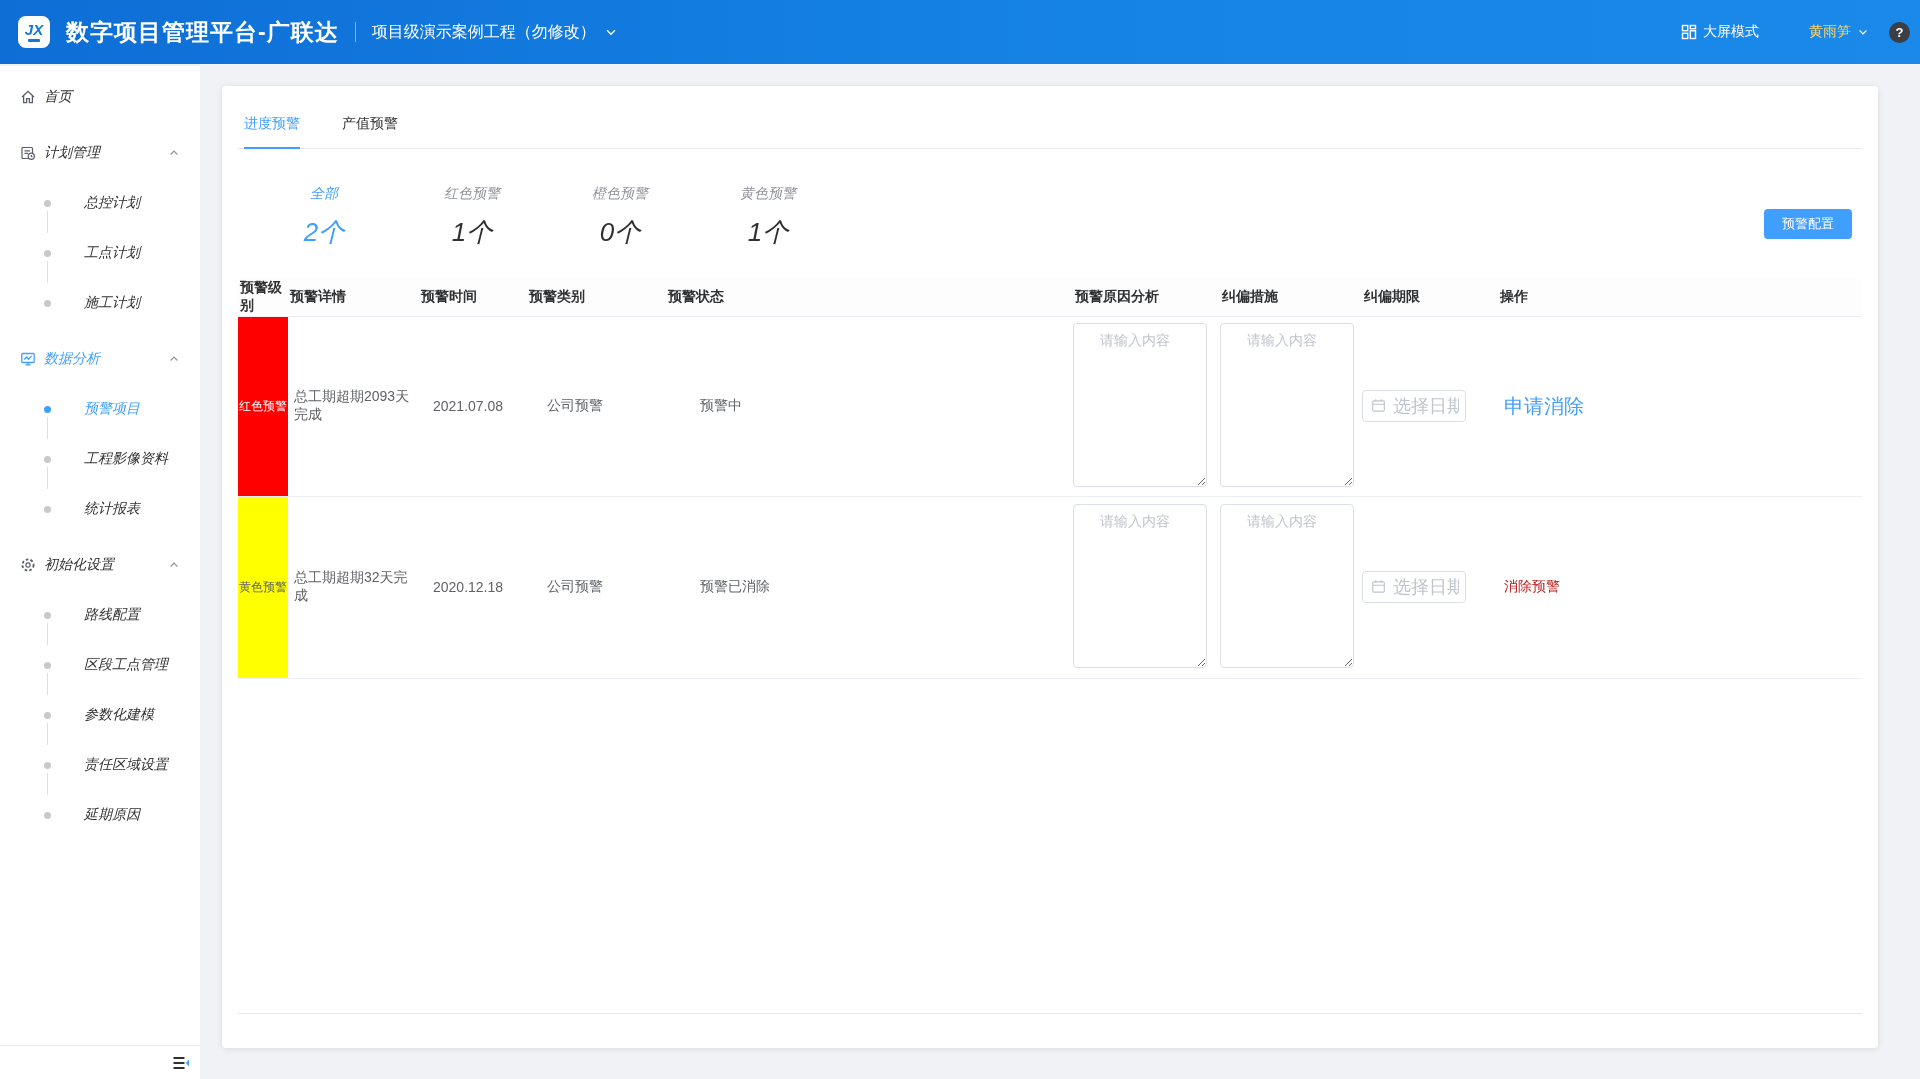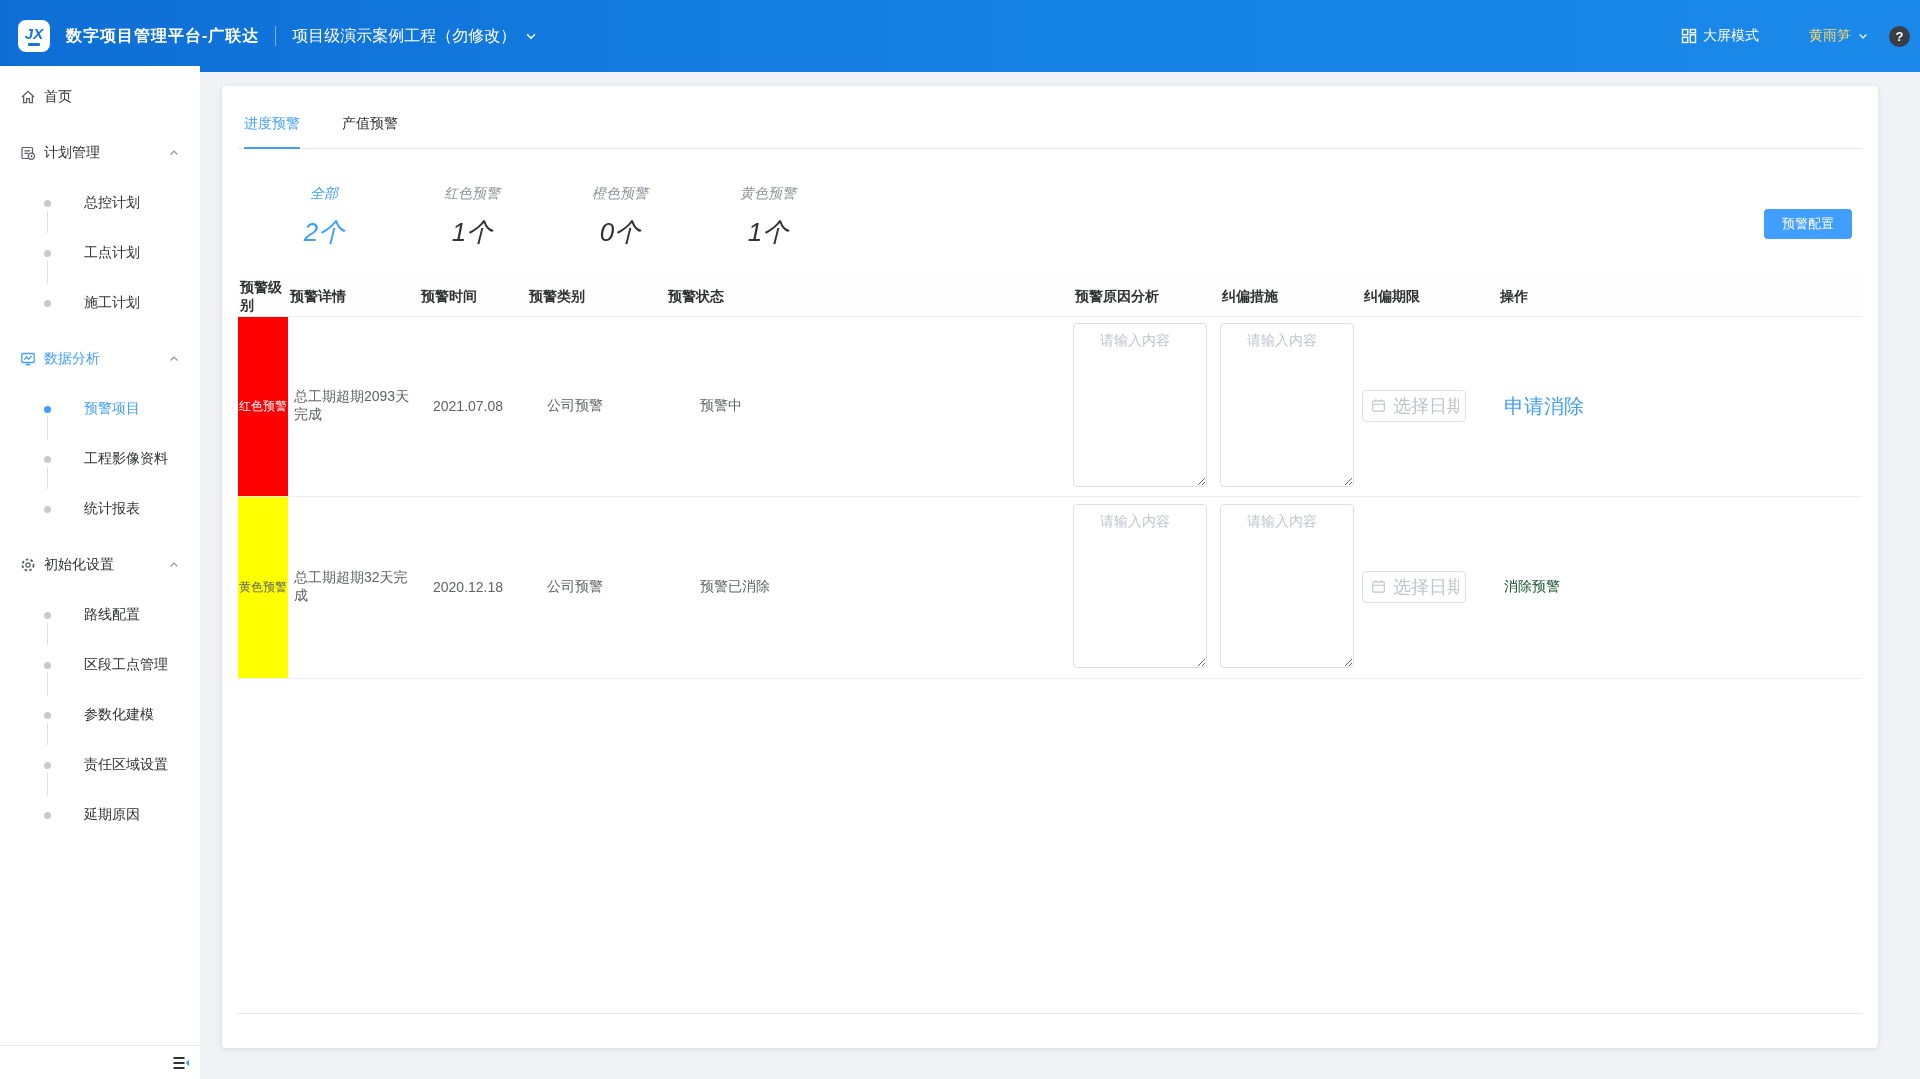--- a/index.html
+++ b/index.html
@@ -1,43 +1,43 @@
 <!DOCTYPE html>
 <html><head>
 <meta charset="utf-8">
 <style>
   * { margin:0; padding:0; box-sizing:border-box; }
   html,body { width:1920px; height:1079px; overflow:hidden; }
   body { font-family:"Liberation Sans","DejaVu Sans",sans-serif; background:#f0f2f5; color:#303133; }
   .app { position:relative; width:1920px; height:1079px; }
 
   
-  .topbar { position:absolute; top:0; left:0; width:100%; height:72px;
+  .topbar { position:absolute; top:0; left:0; width:100%; height:64px;
     background:linear-gradient(90deg,#0e6ed6 0%,#1583e4 55%,#1b89ea 100%);
     display:flex; align-items:center; color:#fff; }
   .logo { width:32px; height:32px; margin-left:18px; background:#fff; border-radius:8px;
     display:flex; flex-direction:column; align-items:center; justify-content:center; }
   .logo-jx { color:#1677d9; font-weight:800; font-style:italic; font-size:15px; line-height:15px; }
   .logo-bar { width:12px; height:3px; background:#1677d9; border-radius:1px; margin-top:2px; }
-  .app-title { margin-left:16px; font-size:16px; font-weight:700; letter-spacing:1px; }
+  .app-title { margin-left:16px; font-size:23px; font-weight:700; letter-spacing:1px; }
   .top-divider { width:1px; height:20px; background:rgba(255,255,255,.45); margin:0 16px; }
   .project-switch { display:flex; align-items:center; font-size:16px; cursor:pointer; }
   .project-switch svg { margin-left:8px; }
   .topbar-right { margin-left:auto; display:flex; align-items:center; margin-right:10px; }
   .screen-mode { display:flex; align-items:center; font-size:14px; cursor:pointer; }
   .screen-mode svg { margin-right:6px; }
   .user-entry { display:flex; align-items:center; font-size:14px; margin-left:50px; cursor:pointer; color:#ffd766; }
   .user-entry svg { margin-left:6px; }
   .help-btn { width:21px; height:21px; border-radius:50%; background:#3b3e45; color:#fff;
     display:flex; align-items:center; justify-content:center; font-size:13px; font-weight:700;
     margin-left:20px; cursor:pointer; }
 
   
   .sidebar { position:absolute; top:66px; left:0; bottom:0; width:200px; background:#fff; }
-  .side-list { padding-top:6px; }
+  .side-list { padding-top:6px;font-style:italic; }
   .side-item { position:relative; height:50px; display:flex; align-items:center; font-size:14px; cursor:pointer; }
   .side-item.group-gap { margin-top:6px; }
   .side-item .t-icon { position:absolute; left:20px; width:16px; height:16px; color:#5a5e66; }
   .side-item .t-label { position:absolute; left:44px; color:#303133; }
   .side-item .chev { position:absolute; left:168px; color:#909399; }
   .side-item.active-group .t-icon, .side-item.active-group .t-label { color:#409eff; }
   .sub-item { position:relative; height:50px; display:flex; align-items:center; font-size:14px; cursor:pointer; }
   .sub-item .dot { position:absolute; left:44px; width:7px; height:7px; border-radius:50%; background:#c8c9cc; }
   .sub-item .s-label { position:absolute; left:60px; color:#303133;margin-left:24px; }
   .sub-item.with-line::after { content:""; position:absolute; left:47px; top:33px; height:22px; width:1px; background:#dcdfe6; }
@@ -81,21 +81,21 @@
   td.input-cell { padding:0; }
   .cell-textarea { width:134px; height:164px; border:1px solid #dcdfe6; border-radius:4px; padding:8px 26px;
     font-size:14px; color:#606266; font-family:"Liberation Sans","DejaVu Sans",sans-serif; outline:none; }
   .cell-textarea::placeholder { color:#c0c4cc; }
   .date-wrap { position:relative; width:104px; }
   .date-input { width:104px; height:32px; border:1px solid #dcdfe6; border-radius:4px; padding:0 6px 0 30px;
     font-size:18px; color:#606266; outline:none; font-family:"Liberation Sans","DejaVu Sans",sans-serif; }
   .date-input::placeholder { color:#c0c4cc; }
   .date-wrap svg { position:absolute; left:9px; top:8px; color:#c0c4cc; }
   .action-link { font-size:20px; color:#409eff; cursor:pointer; text-decoration:none; }
-  .action-plain { font-size:14px; color:#14532d; cursor:pointer; }
+  .action-plain { font-size:14px; color:#b91c1c; cursor:pointer; }
   .card-bottom-line { position:absolute; left:16px; right:16px; bottom:34px; border-top:1px solid #e4e7ed; }
 </style>
 </head>
 <body>
 
 <div class="app">
 
   <div class="topbar">
     <div class="logo">
       <span class="logo-jx">JX</span>

